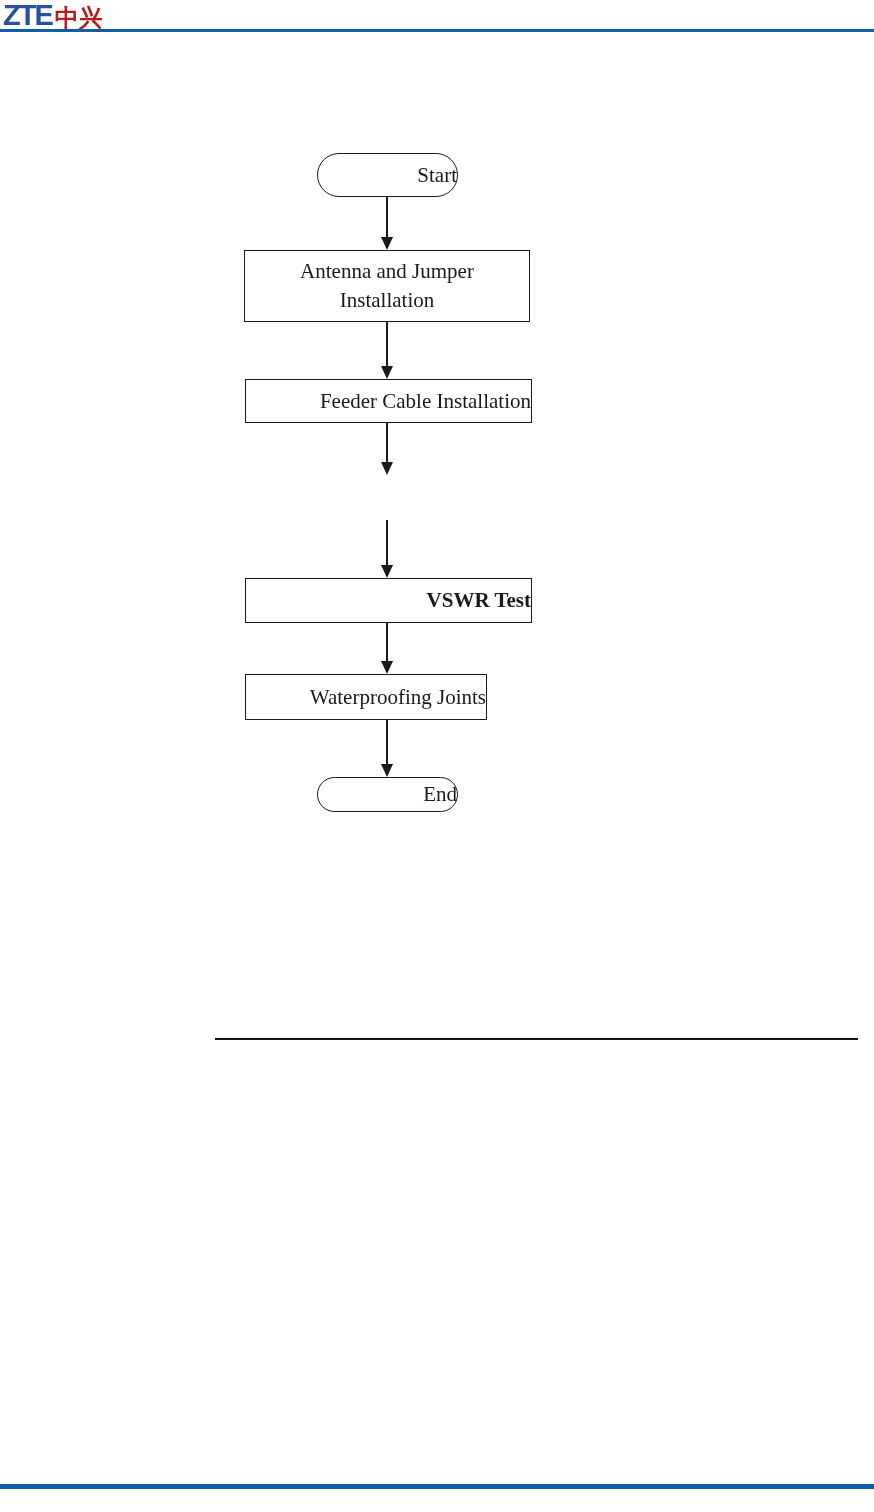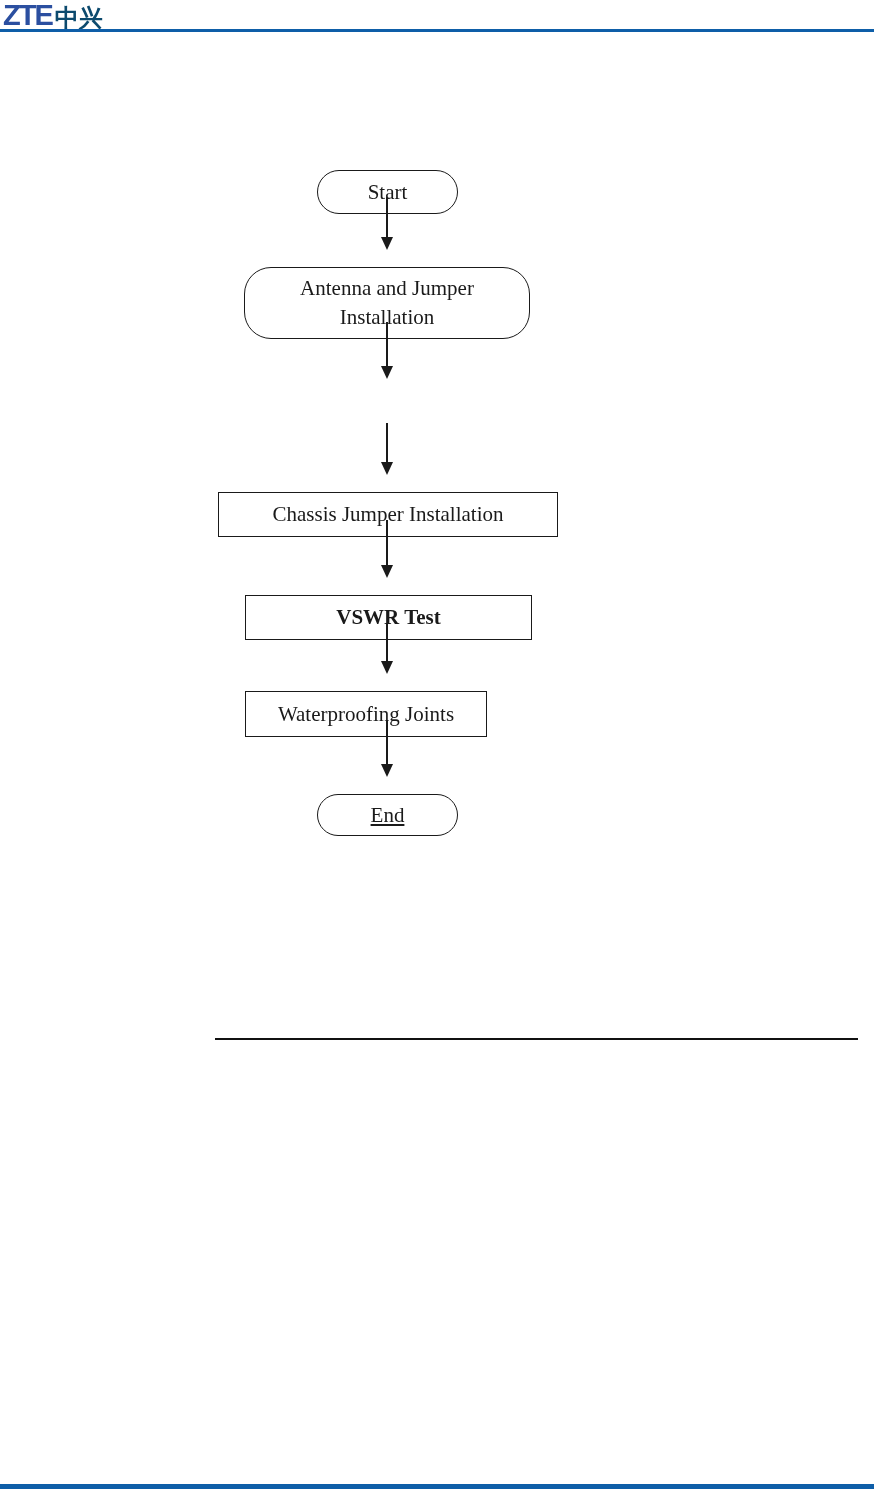--- a/index.html
+++ b/index.html
@@ -30,21 +30,21 @@
   }
   .logo-latin {
     font-size: 29px;
     font-weight: 900;
     letter-spacing: -2px;
     color: #2b4fa0;
   }
   .logo-cjk {
     font-size: 24px;
     font-weight: 700;
-    color: #0c4a6e;
+    color: #b91c1c;
     margin-left: 3px;
   }
   .header-rule {
     position: absolute;
     left: 0;
     top: 29px;
     width: 874px;
     height: 3px;
     background: #0e5ea8;
   }
@@ -57,36 +57,35 @@
     width: 874px;
     height: 874px;
   }
   .node {
     position: absolute;
     box-sizing: border-box;
     border: 1.5px solid #1a1a1a;
     background: #ffffff;
     display: flex;
     align-items: center;
-    justify-content: center;
+    justify-content: flex-end;
     text-align: center;
     font-size: 21px;
     line-height: 29px;
     color: #1a1a1a;
-    margin-top: 17px;
   }
   .terminator { border-radius: 22px; }
 
   .node-start   { left: 317px; top: 153px; width: 141px; height: 44px; }
-  .node-antenna { left: 244px; top: 250px; width: 286px; height: 72px; padding: 0 34px; border-radius: 27px; }
+  .node-antenna { left: 244px; top: 250px; width: 286px; height: 72px; padding: 0 34px; }
   .node-feeder  { left: 245px; top: 379px; width: 287px; height: 44px; }
   .node-chassis { left: 218px; top: 475px; width: 340px; height: 45px; }
   .node-vswr    { left: 245px; top: 578px; width: 287px; height: 45px; font-weight: bold; }
   .node-water   { left: 245px; top: 674px; width: 242px; height: 46px; }
-  .node-end     { left: 317px; top: 777px; width: 141px; height: 42px; text-decoration: underline; }
+  .node-end     { left: 317px; top: 777px; width: 141px; height: 35px; }
 
   .connector {
     position: absolute;
     left: 381px;          
     width: 12px;
   }
   .connector .shaft {
     position: absolute;
     left: 5px;
     top: 0;
@@ -158,29 +157,29 @@
 
     <div class="node node-antenna">
       <span>Antenna and Jumper Installation</span>
     </div>
 
     <div class="connector conn2">
       <div class="shaft"></div>
       <div class="head"></div>
     </div>
 
+    <div class="node node-feeder">
+      <span>Feeder Cable Installation</span>
+    </div>
 
     <div class="connector conn3">
       <div class="shaft"></div>
       <div class="head"></div>
     </div>
 
-    <div class="node node-chassis">
-      <span>Chassis Jumper Installation</span>
-    </div>
 
     <div class="connector conn4">
       <div class="shaft"></div>
       <div class="head"></div>
     </div>
 
     <div class="node node-vswr">
       <span>VSWR Test</span>
     </div>
 

